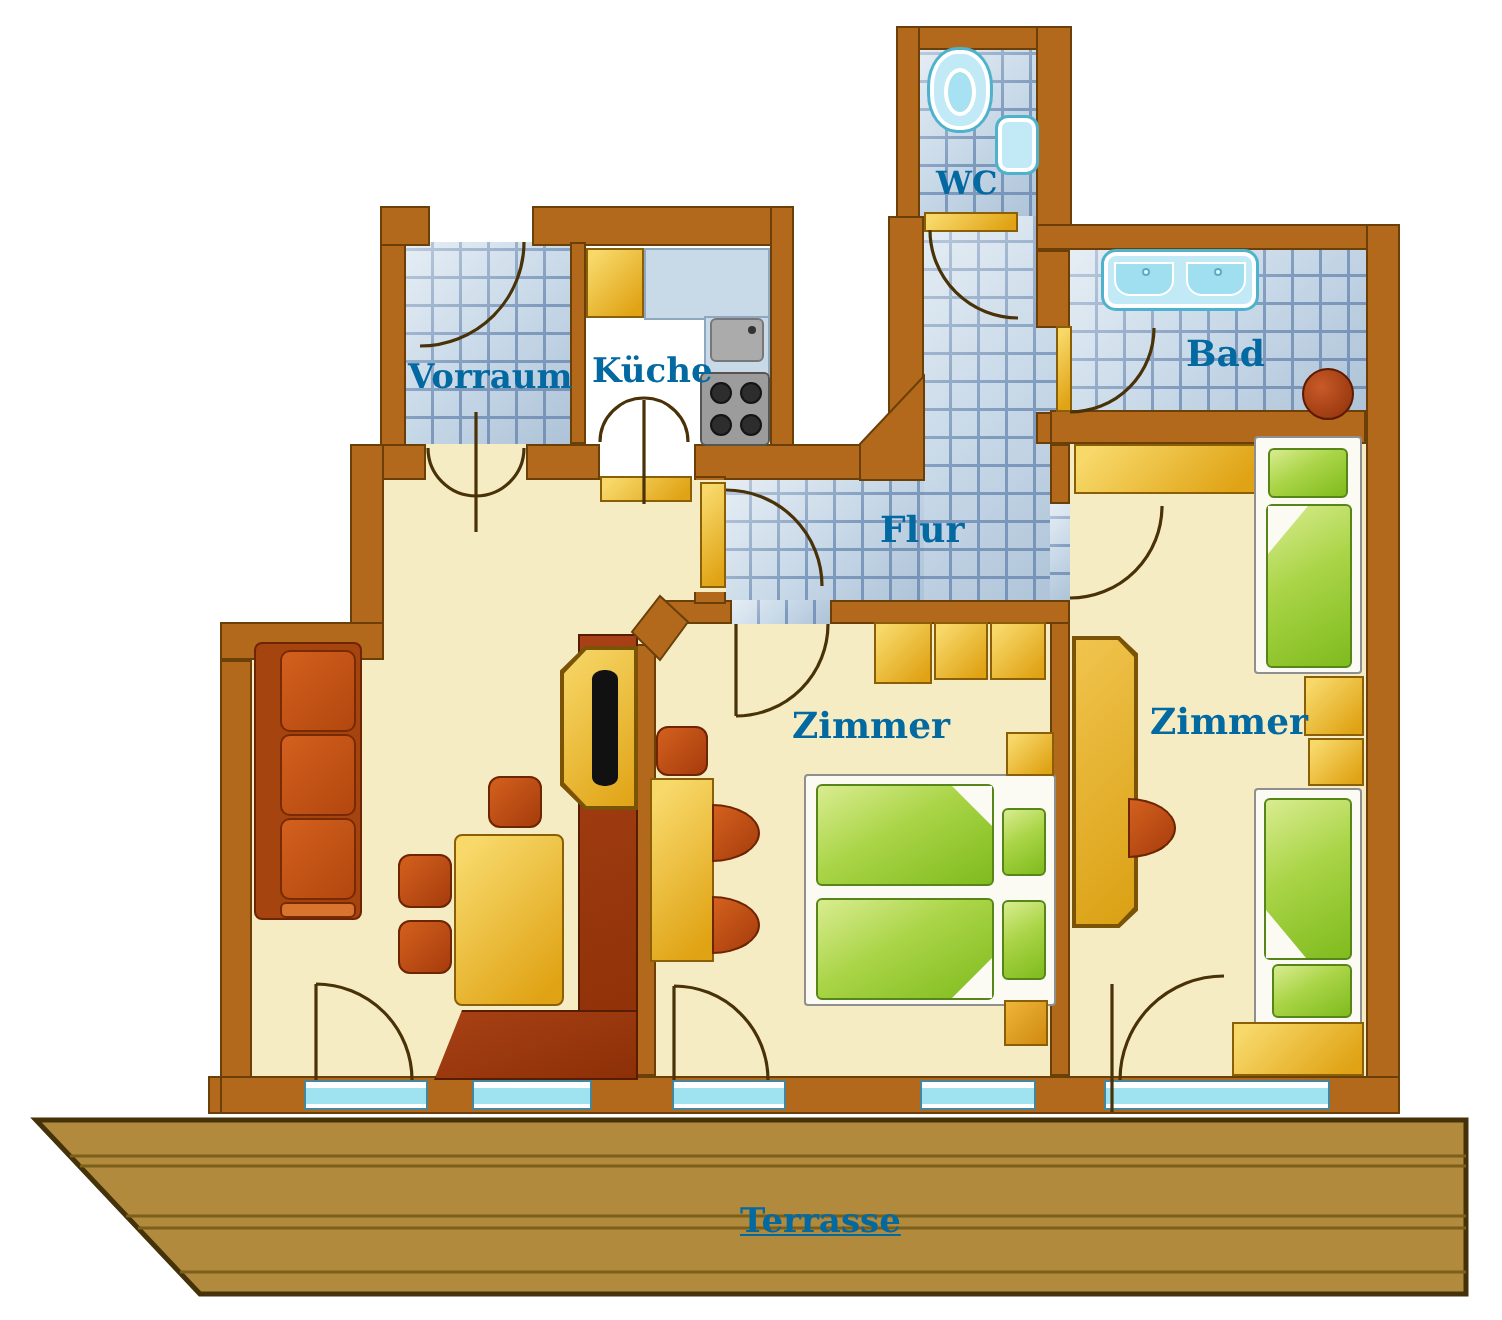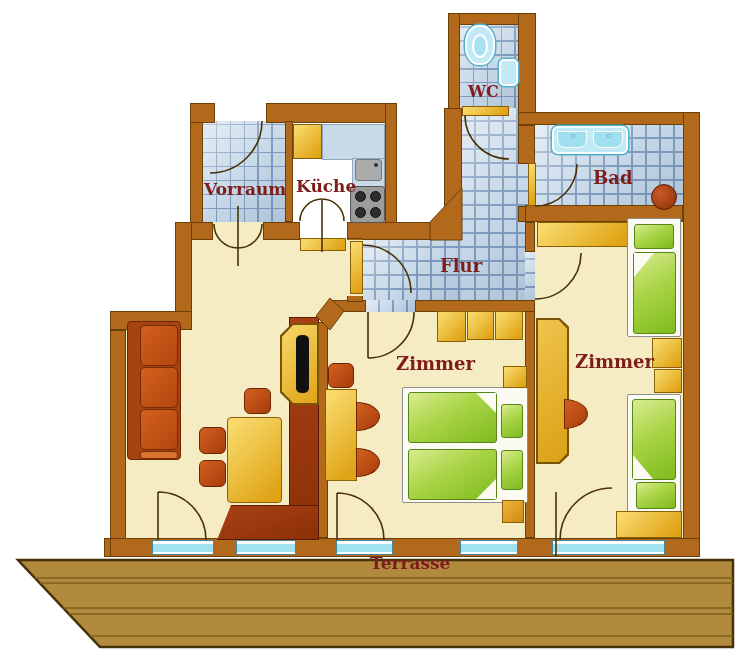--- a/index.html
+++ b/index.html
@@ -15,21 +15,21 @@
       repeating-linear-gradient(0deg, transparent 0 12.5px, #7b97bb 12.5px 14px),
       repeating-linear-gradient(90deg, transparent 0 12.5px, #7b97bb 12.5px 14px);}
   .gold{background:linear-gradient(135deg,#f7d869 10%,#e0a315 90%);border:1.5px solid #8a5f06;}
   .counter{background:#c8d9e7;border:1px solid #8fa8c0;}
   .chair{background:linear-gradient(135deg,#d3601e,#a63c0c);border:1.5px solid #6e2503;border-radius:6px;}
   .media{background:linear-gradient(160deg,#a84115,#8c2f07);border:1.5px solid #571d02;}
   .green{background:linear-gradient(150deg,#d9ec90 0%,#a9d446 45%,#7fbb1e 100%);border:1.5px solid #568618;border-radius:3px;}
   .whitebox{background:#fbfbf4;border:1.5px solid #8f8f8f;border-radius:2px;}
   .fixture{background:#c2eaf6;border:2px solid #ffffff;box-shadow:0 0 0 1.5px #4fb2cc;border-radius:4px;}
   .window{background:linear-gradient(180deg,#ffffff 0 3px,#9fe2f0 3px 11px,#ffffff 11px 100%);border:1px solid #46869c;}
-  .rlabel{position:absolute;color:#7f1d1d;font-weight:bold;font-size:17px;line-height:20px;white-space:nowrap;}
+  .rlabel{position:absolute;color:#0369a1;font-weight:bold;font-size:17px;line-height:20px;white-space:nowrap;}
   .fold{position:absolute;background:#fbfbf4;}
   svg.overlay{position:absolute;left:0;top:0;pointer-events:none;}
 </style>
 </head>
 <body>
 
 <div class="plan">
 
   <div class="abs tiles" style="left:203px;top:121px;width:82px;height:101px;"></div>
   <div class="abs whitefloor" style="left:293px;top:121px;width:92px;height:101px;"></div>
@@ -191,15 +191,15 @@
     </g>
   </svg>
 
   <div class="rlabel" style="left:204px;top:179px;font-size:17px;">Vorraum</div>
   <div class="rlabel" style="left:296px;top:176px;font-size:17px;">Küche</div>
   <div class="rlabel" style="left:468px;top:82px;font-size:16px;">WC</div>
   <div class="rlabel" style="left:593px;top:168px;font-size:18px;">Bad</div>
   <div class="rlabel" style="left:440px;top:256px;font-size:18px;">Flur</div>
   <div class="rlabel" style="left:396px;top:354px;font-size:18px;">Zimmer</div>
   <div class="rlabel" style="left:575px;top:352px;font-size:18px;">Zimmer</div>
-  <div class="rlabel" style="left:370px;top:553px;font-size:17px;">Terrasse</div>
+  <div class="rlabel" style="left:370px;top:601px;font-size:17px;text-decoration:underline;">Terrasse</div>
 
 </div>
 
 </body></html>

